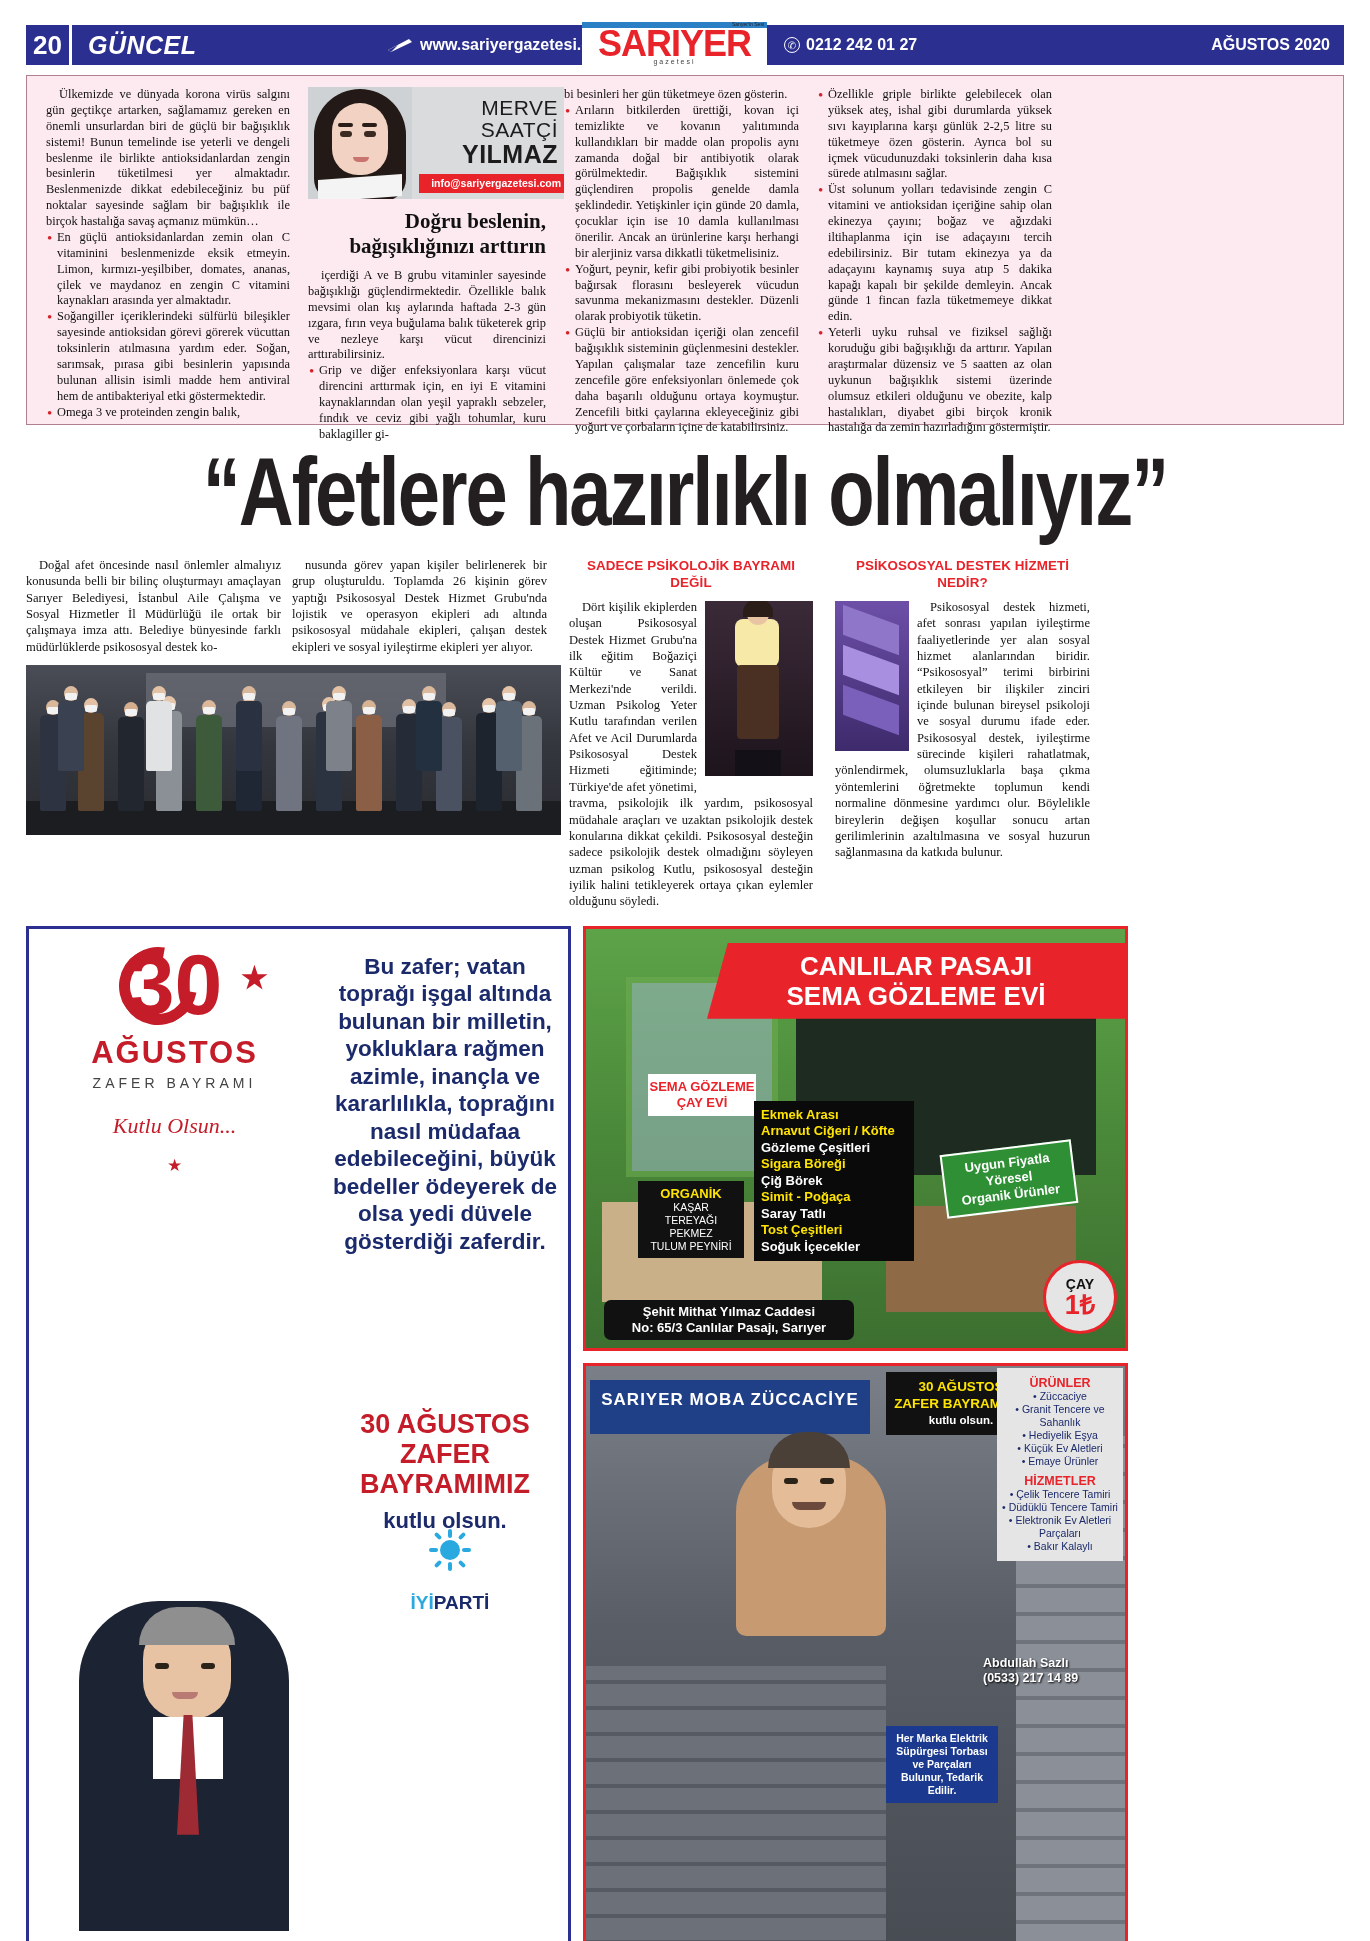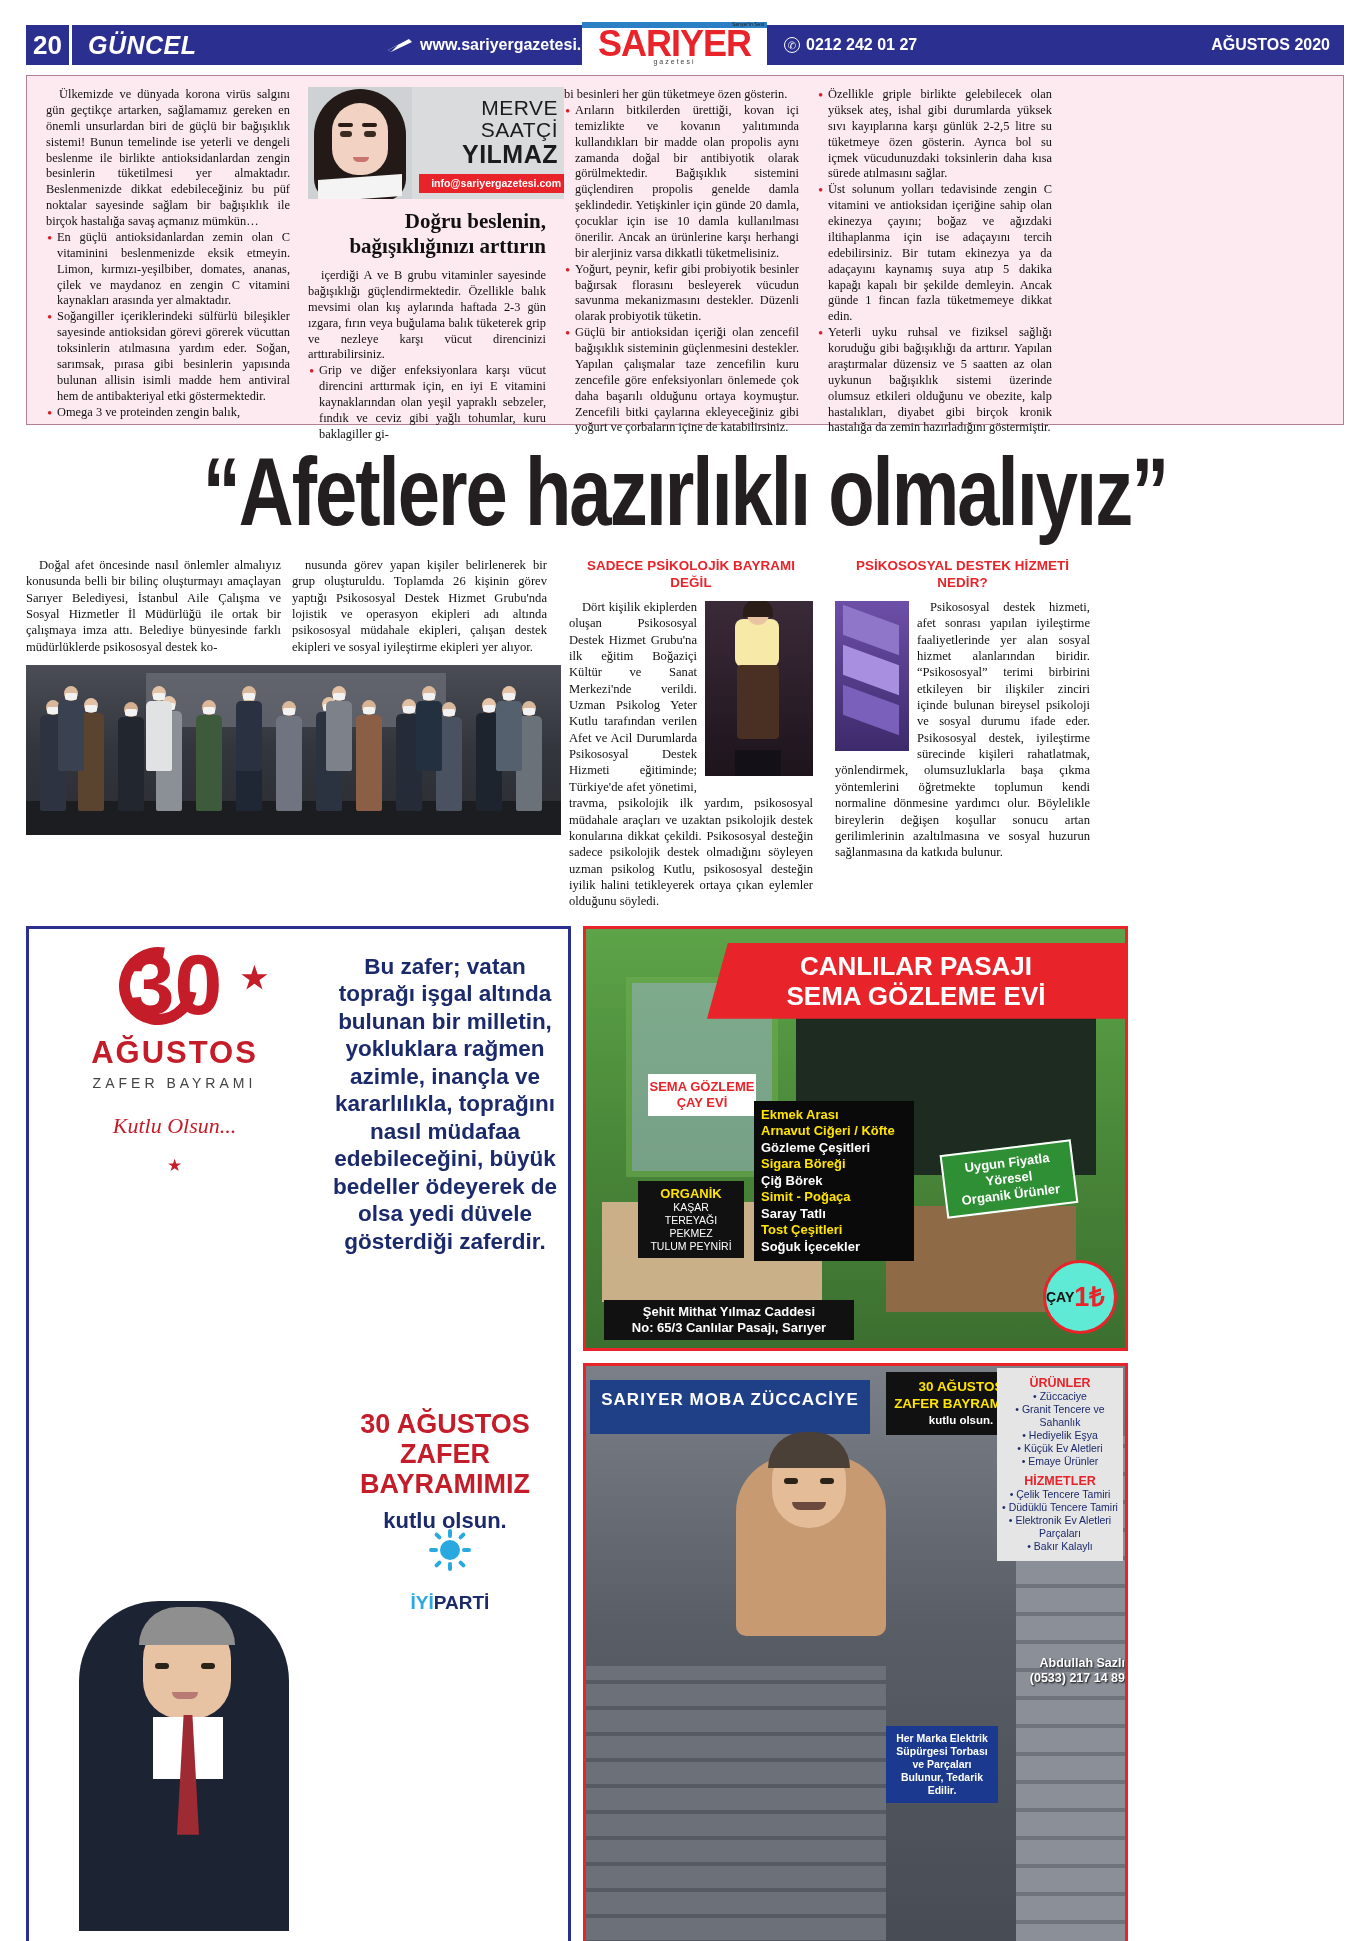--- a/index.html
+++ b/index.html
@@ -274,32 +274,32 @@
   .sema-menu {
     position:absolute; left:168px; top:172px; width:160px; background:#0a0a0a; padding:6px 7px;
   }
   .sema-menu li {
     list-style:none; font-family:"Liberation Sans", sans-serif; font-weight:bold;
     font-size:13px; line-height:16.5px;
   }
   .sema-addr {
     position:absolute; left:18px; bottom:8px; width:250px; background:#111; color:#fff;
     font-family:"Liberation Sans", sans-serif; font-weight:bold; font-size:13px;
-    line-height:16px; text-align:center; padding:4px 6px;
+    line-height:16px; text-align:center; padding:4px 6px;border-radius:7px;
   }
   .sema-green-badge {
     position:absolute; right:50px; top:218px; width:132px; background:#2f8f35; color:#fff;
     font-family:"Liberation Sans", sans-serif; font-weight:bold; font-size:13px;
     line-height:16px; text-align:center; padding:6px 5px; transform:rotate(-7deg);
     border:2px solid #fff;
   }
   .cay-circle {
     position:absolute; right:8px; bottom:14px; width:74px; height:74px; border-radius:50%;
-    background:#5eead4; border:3px solid #e8232a; display:flex; flex-direction:row;
-    align-items:center; justify-content:flex-start;
+    background:#e5e5e5; border:3px solid #e8232a; display:flex; flex-direction:column;
+    align-items:center; justify-content:center;
   }
   .cay-circle .c1 { font-family:"Liberation Sans", sans-serif; font-weight:bold; font-size:14px; color:#111; }
   .cay-circle .c2 { font-family:"Liberation Sans", sans-serif; font-weight:bold; font-size:27px; color:#e8232a; line-height:26px; }
 
   .ad-sazli {
     margin-top:12px; height:660px; border:3px solid #e8232a; position:relative;
     overflow:hidden; background:#6a6f78;
   }
   .sz-top-badge {
     position:absolute; left:300px; top:6px; width:150px; background:#111; color:#ffe400;
@@ -312,21 +312,21 @@
   .sz-right .h {
     color:#e8232a; font-family:"Liberation Sans", sans-serif; font-weight:bold;
     font-size:12.5px; text-align:center;
   }
   .sz-right li {
     list-style:none; font-family:"Liberation Sans", sans-serif; font-size:10.5px;
     line-height:13px; color:#1b2a6b; text-align:center;
   }
   .sz-right li::before { content:"• "; color:#1b2a6b; }
   .sz-contact {
-    position:absolute; right:0; top:290px; width:132px; text-align:right;
+    position:absolute; right:10px; top:290px; width:132px; text-align:left;
     font-family:"Liberation Sans", sans-serif; font-weight:bold; font-size:12.5px;
     color:#fff; text-shadow:1px 1px 2px #000; line-height:15px;
   }
   .sz-blue {
     position:absolute; left:300px; top:360px; width:112px; background:#1b3a8f; color:#fff;
     font-family:"Liberation Sans", sans-serif; font-weight:bold; font-size:10.5px;
     line-height:13px; text-align:center; padding:6px 5px;
   }
 </style>
 </head>

